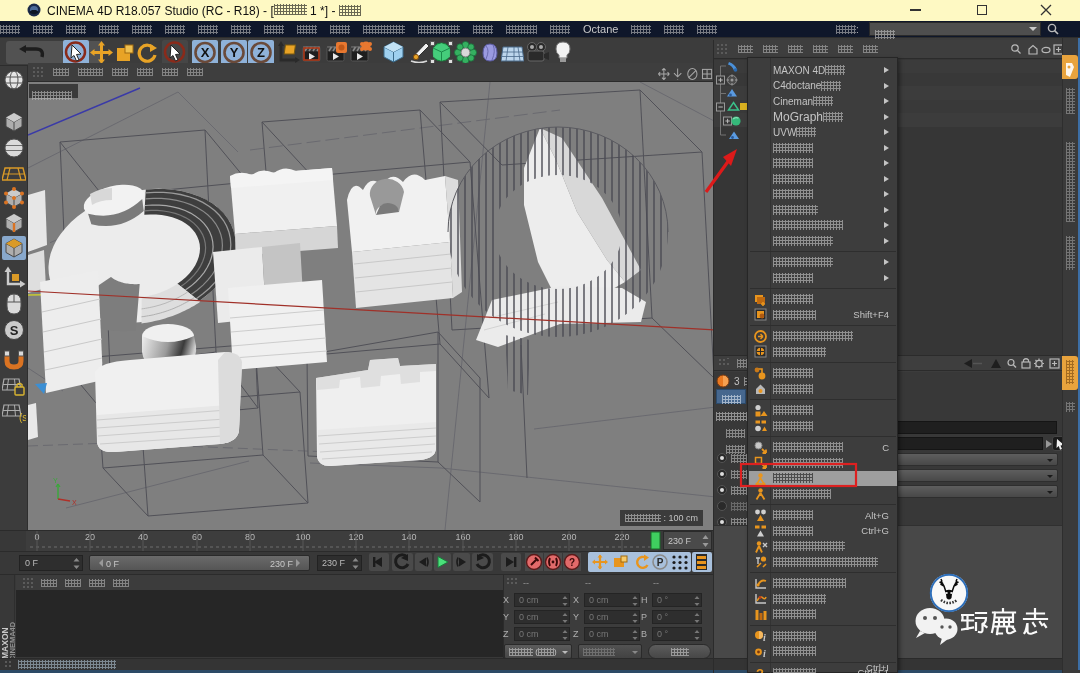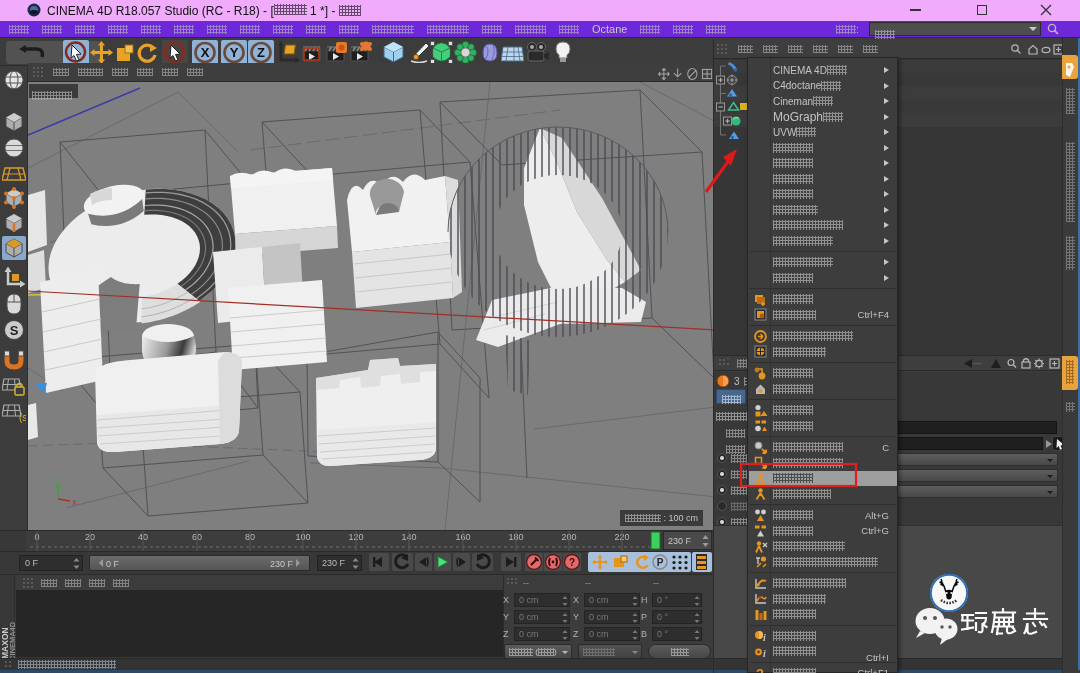--- a/index.html
+++ b/index.html
@@ -2,34 +2,34 @@
 <html><head><meta charset="utf-8"><style>
 *{margin:0;padding:0;box-sizing:border-box}
 body{width:1080px;height:673px;overflow:hidden}
 #root{position:relative;width:1080px;height:673px;background:#3c3c3c;font-family:"Liberation Sans",sans-serif;overflow:hidden}
 .a{position:absolute}
 .z{display:inline-block;background-image:linear-gradient(currentColor 1px,transparent 1px),linear-gradient(90deg,currentColor 1px,transparent 1px);background-size:3px 3px;background-position:0 1px;opacity:.62}
 .row{display:flex;align-items:center}
 </style></head><body>
 <div id="root">
 
-<div class="a" style="left:0;top:0;width:1080px;height:30px;background:#f0abfc;color:#111">
+<div class="a" style="left:0;top:0;width:1080px;height:30px;background:#fef9c3;color:#111">
  <svg class="a" style="left:27px;top:3px" width="14" height="14">
         <circle cx="7" cy="7" r="6.5" fill="#1b2a4a"></circle>
         <circle cx="7" cy="7" r="4" fill="#4a6a9a"></circle>
         <path d="M2 9 A6.5 6.5 0 0 0 12 9 L9 7 L5 7 Z" fill="#0d1626"></path>
       </svg>
  <div class="a row" style="left:47px;top:3px;height:15px;font-size:12px;color:#101010">CINEMA&nbsp;4D&nbsp;R18.057&nbsp;Studio&nbsp;(RC&nbsp;-&nbsp;R18)&nbsp;-&nbsp;[<span style="color:#101010"><b class="z" style="width:33px;height:11px;"></b></span>&nbsp;1&nbsp;*]&nbsp;-&nbsp;<b class="z" style="width:22px;height:11px;"></b></div>
  <div class="a" style="left:910px;top:9px;width:11px;height:1.5px;background:#333"></div>
  <div class="a" style="left:977px;top:5px;width:10px;height:10px;border:1.2px solid #333"></div>
  <svg class="a" style="left:1040px;top:4px" width="12" height="12">
         <path d="M1 1 L11 11 M11 1 L1 11" stroke="#333" stroke-width="1.3"></path>
       </svg>
 </div>
-<div class="a row" style="left:0;top:21px;width:1080px;height:17px;background:#6d28d9;border-bottom:1px solid #2d2d2d;color:#b8b8b8;gap:13px;padding-left:9px">
+<div class="a row" style="left:0;top:21px;width:1080px;height:17px;background:#0f172a;border-bottom:1px solid #2d2d2d;color:#b8b8b8;gap:13px;">
       <b class="z" style="width:20px;height:9px;"></b>
       <b class="z" style="width:20px;height:9px;"></b>
       <b class="z" style="width:20px;height:9px;"></b>
       <b class="z" style="width:20px;height:9px;"></b>
       <b class="z" style="width:20px;height:9px;"></b>
       <b class="z" style="width:20px;height:9px;"></b>
       <b class="z" style="width:20px;height:9px;"></b>
       <b class="z" style="width:20px;height:9px;"></b>
       <b class="z" style="width:20px;height:9px;"></b>
       <b class="z" style="width:20px;height:9px;"></b>
@@ -1069,21 +1069,21 @@
         </g>
 <g id="i-help">
           <text x="2" y="12" font-size="13" font-weight="bold" fill="#e8951e" font-family="Liberation Sans">?</text>
         </g>
 </defs>
     </svg>
 <div class="a" style="left:747px;top:57px;width:151px;height:616px;background:#3d3d3d;border:1px solid #262626;box-shadow:2px 2px 4px rgba(0,0,0,0.4)">
 <div class="a" style="left:22px;top:0;width:1px;height:616px;background:#333"></div>
 <div class="a" style="left:1px;top:4.5px;width:148px;height:15.5px;">
         <div class="a row" style="left:24px;top:0;height:15px;color:#c4c4c4">
-          <span style="font-size:10px;vertical-align:middle">CINEMA 4D </span>
+          <span style="font-size:10px;vertical-align:middle">MAXON 4D </span>
           <b class="z" style="width:20px;height:10px;"></b>
         </div>
         <i class="a" style="right:5px;top:4.5px;border:3.5px solid transparent;border-left-color:#c4c4c4;border-left-width:5px"></i>
       </div>
       <div class="a" style="left:1px;top:20.0px;width:148px;height:15.5px;">
         <div class="a row" style="left:24px;top:0;height:15px;color:#c4c4c4">
           <span style="font-size:10px;vertical-align:middle">C4doctane </span>
           <b class="z" style="width:20px;height:10px;"></b>
         </div>
         <i class="a" style="right:5px;top:4.5px;border:3.5px solid transparent;border-left-color:#c4c4c4;border-left-width:5px"></i>
@@ -1173,21 +1173,21 @@
           <b class="z" style="width:40px;height:10px;"></b>
         </div>
       </div>
       <div class="a" style="left:1px;top:249.0px;width:148px;height:15.5px;">
         <svg class="a" style="left:5px;top:1px" width="14" height="14">
           <use href="#i-layermgr"></use>
         </svg>
         <div class="a row" style="left:24px;top:0;height:15px;color:#c4c4c4">
           <b class="z" style="width:43px;height:10px;"></b>
         </div>
-        <span class="a" style="right:8px;top:2px;color:#c4c4c4;font-size:9.5px">Ctrl+F4</span>
+        <span class="a" style="right:8px;top:2px;color:#c4c4c4;font-size:9.5px">Shift+F4</span>
       </div>
       <div class="a" style="left:2px;top:267.0px;width:146px;height:1px;background:#2e2e2e"></div>
       <div class="a" style="left:1px;top:270.5px;width:148px;height:15.5px;">
         <svg class="a" style="left:5px;top:1px" width="14" height="14">
           <use href="#i-remove"></use>
         </svg>
         <div class="a row" style="left:24px;top:0;height:15px;color:#c4c4c4">
           <b class="z" style="width:80px;height:10px;"></b>
         </div>
       </div>
@@ -1336,21 +1336,21 @@
           <b class="z" style="width:43px;height:10px;"></b>
         </div>
       </div>
       <div class="a" style="left:1px;top:585.5px;width:148px;height:15.5px;">
         <svg class="a" style="left:5px;top:1px" width="14" height="14">
           <use href="#i-prjinfo"></use>
         </svg>
         <div class="a row" style="left:24px;top:0;height:15px;color:#c4c4c4">
           <b class="z" style="width:43px;height:10px;"></b>
         </div>
-        <span class="a" style="right:8px;top:8px;color:#c4c4c4;font-size:9.5px">Ctrl+I</span>
+        <span class="a" style="right:8px;top:18px;color:#c4c4c4;font-size:9.5px">Ctrl+I</span>
       </div>
       <div class="a" style="left:2px;top:603.5px;width:146px;height:1px;background:#2e2e2e"></div>
       <div class="a" style="left:1px;top:607.0px;width:148px;height:15.5px;">
         <svg class="a" style="left:5px;top:1px" width="14" height="14">
           <use href="#i-help"></use>
         </svg>
         <div class="a row" style="left:24px;top:0;height:15px;color:#c4c4c4">
           <b class="z" style="width:43px;height:10px;"></b>
         </div>
         <span class="a" style="right:8px;top:2px;color:#c4c4c4;font-size:9.5px">Ctrl+F1</span>

